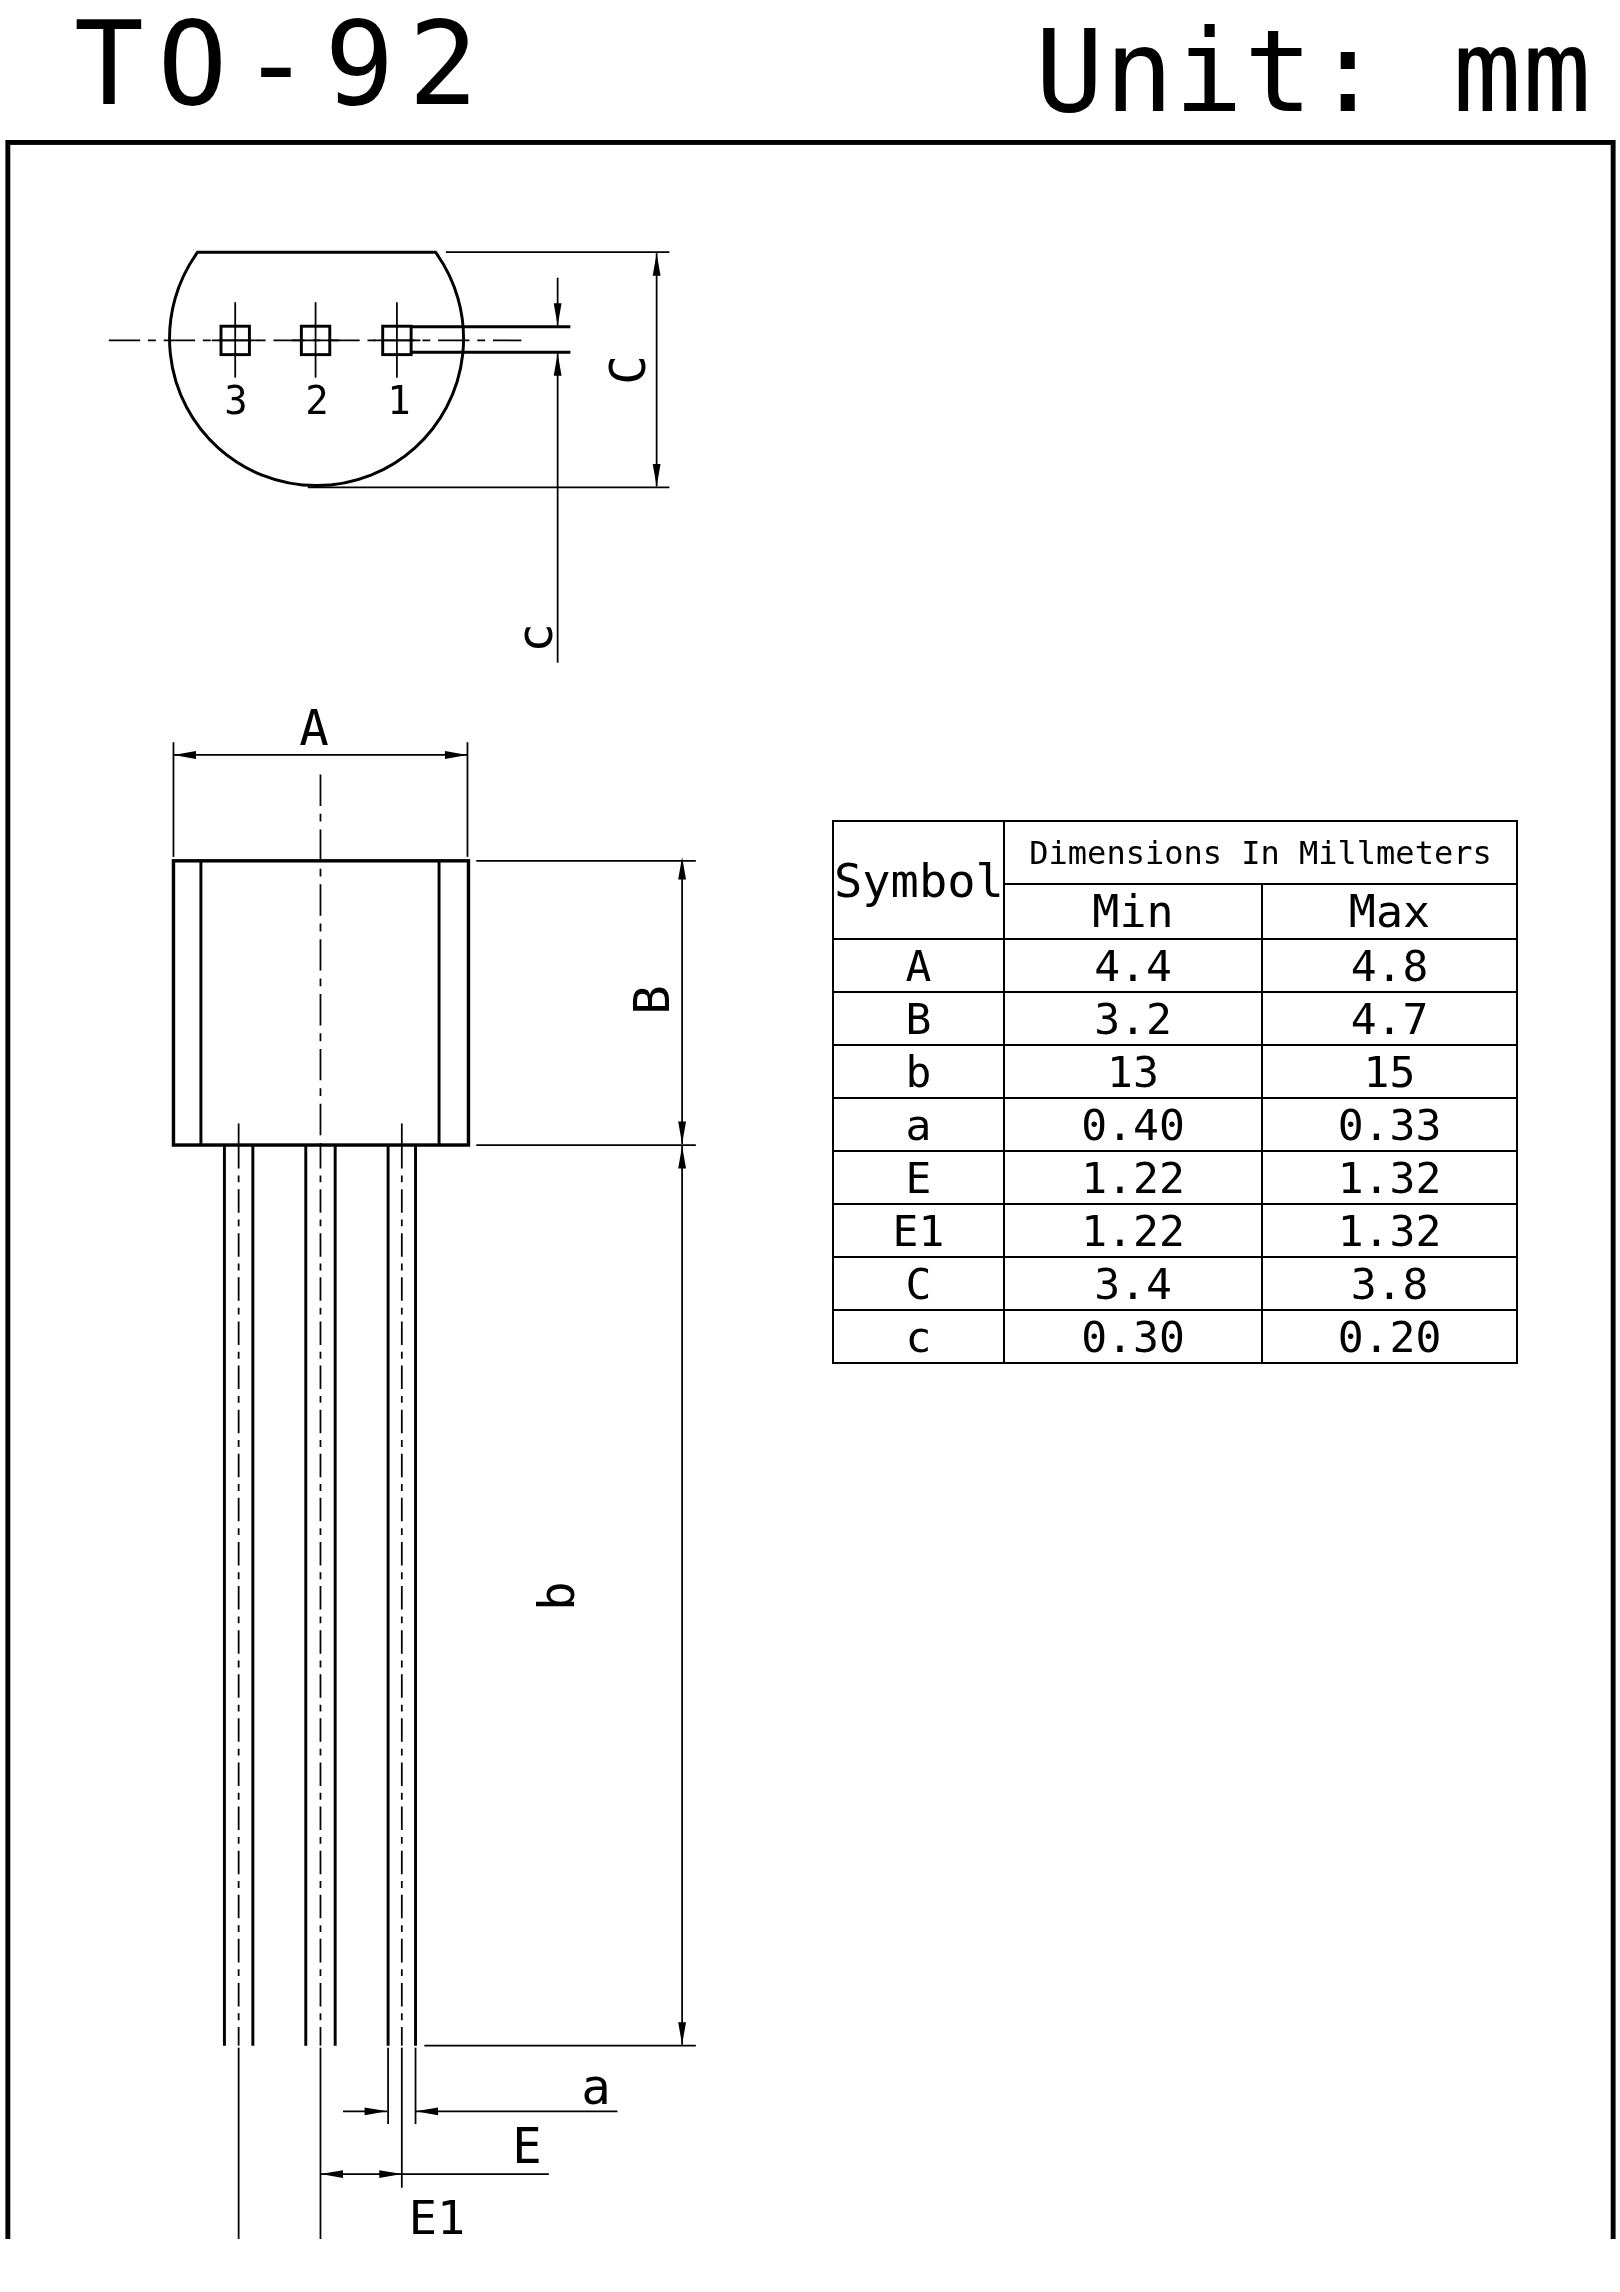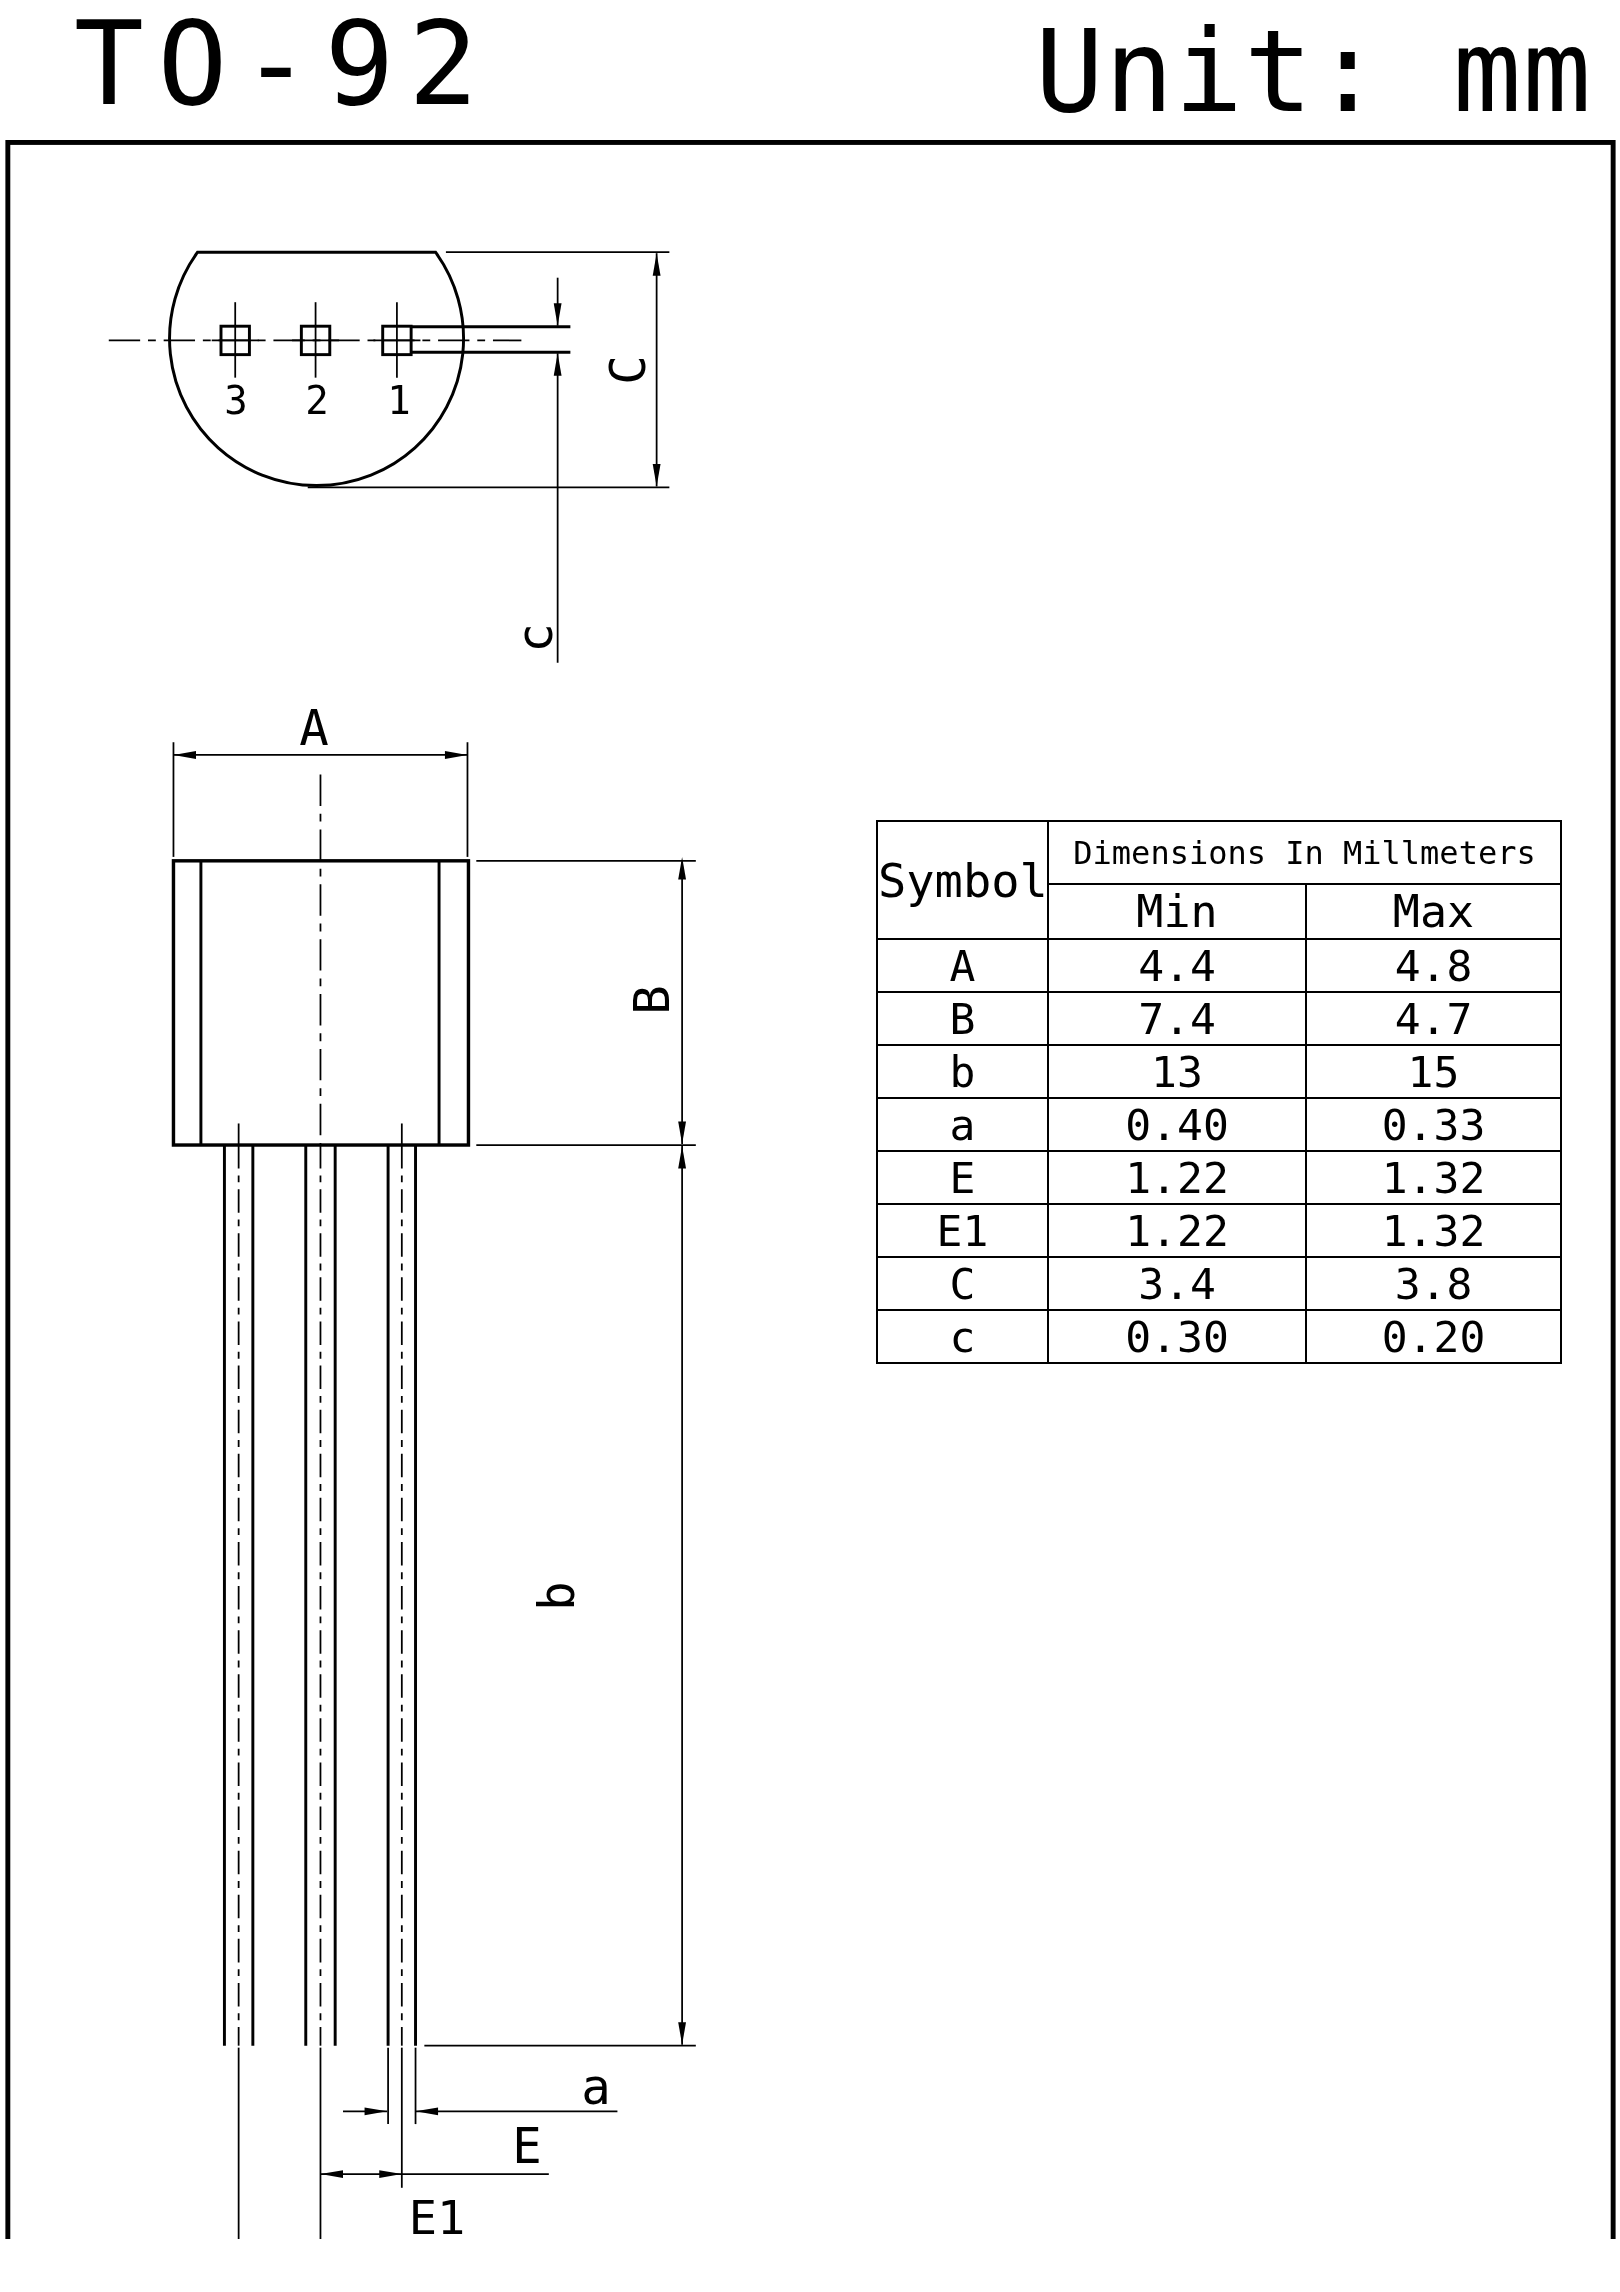--- a/index.html
+++ b/index.html
@@ -5,21 +5,21 @@
   html,body{margin:0;padding:0;background:#ffffff;}
   #page{position:relative;width:1620px;height:2239px;background:#fff;
         font-family:"DejaVu Sans Mono", monospace;color:#000;overflow:hidden;}
   .hdr{position:absolute;line-height:1;white-space:pre;font-weight:normal;}
   #title{left:74px;top:5.9px;font-size:116px;letter-spacing:13.7px;}
   #unit{left:1035px;top:15px;font-size:114px;letter-spacing:1px;}
   svg{position:absolute;left:0;top:0;}
   .lbl{position:absolute;line-height:1;font-size:49px;transform:translate(-50%,-50%);white-space:pre;}
   .lbl.rot{transform:translate(-50%,-50%) rotate(-90deg);}
   .pinlbl{position:absolute;line-height:1;font-size:39px;transform:translate(-50%,-50%);}
-  #dimtable{position:absolute;left:876px;top:820px;width:683px;height:544px;
+  #dimtable{position:absolute;left:832px;top:820px;width:683px;height:544px;
             border-collapse:collapse;table-layout:fixed;}
   #dimtable th,#dimtable td{border:2.9px solid #000;text-align:center;vertical-align:middle;
             font-weight:normal;padding:0;overflow:hidden;}
   #dimtable .sym-h{font-size:47px;}
   #dimtable .dims-h{font-size:32px;}
   #dimtable .mm-h{font-size:45px;}
   #dimtable td{font-size:43px;}
 </style>
 </head>
 <body>
@@ -176,21 +176,21 @@
       <th class="mm-h">Min</th>
       <th class="mm-h">Max</th>
     </tr>
     <tr style="height:53px;">
       <td>A</td>
       <td>4.4</td>
       <td>4.8</td>
     </tr>
     <tr style="height:53px;">
       <td>B</td>
-      <td>7.4</td>
+      <td>3.2</td>
       <td>4.7</td>
     </tr>
     <tr style="height:53px;">
       <td>b</td>
       <td>13</td>
       <td>15</td>
     </tr>
     <tr style="height:53px;">
       <td>a</td>
       <td>0.40</td>

